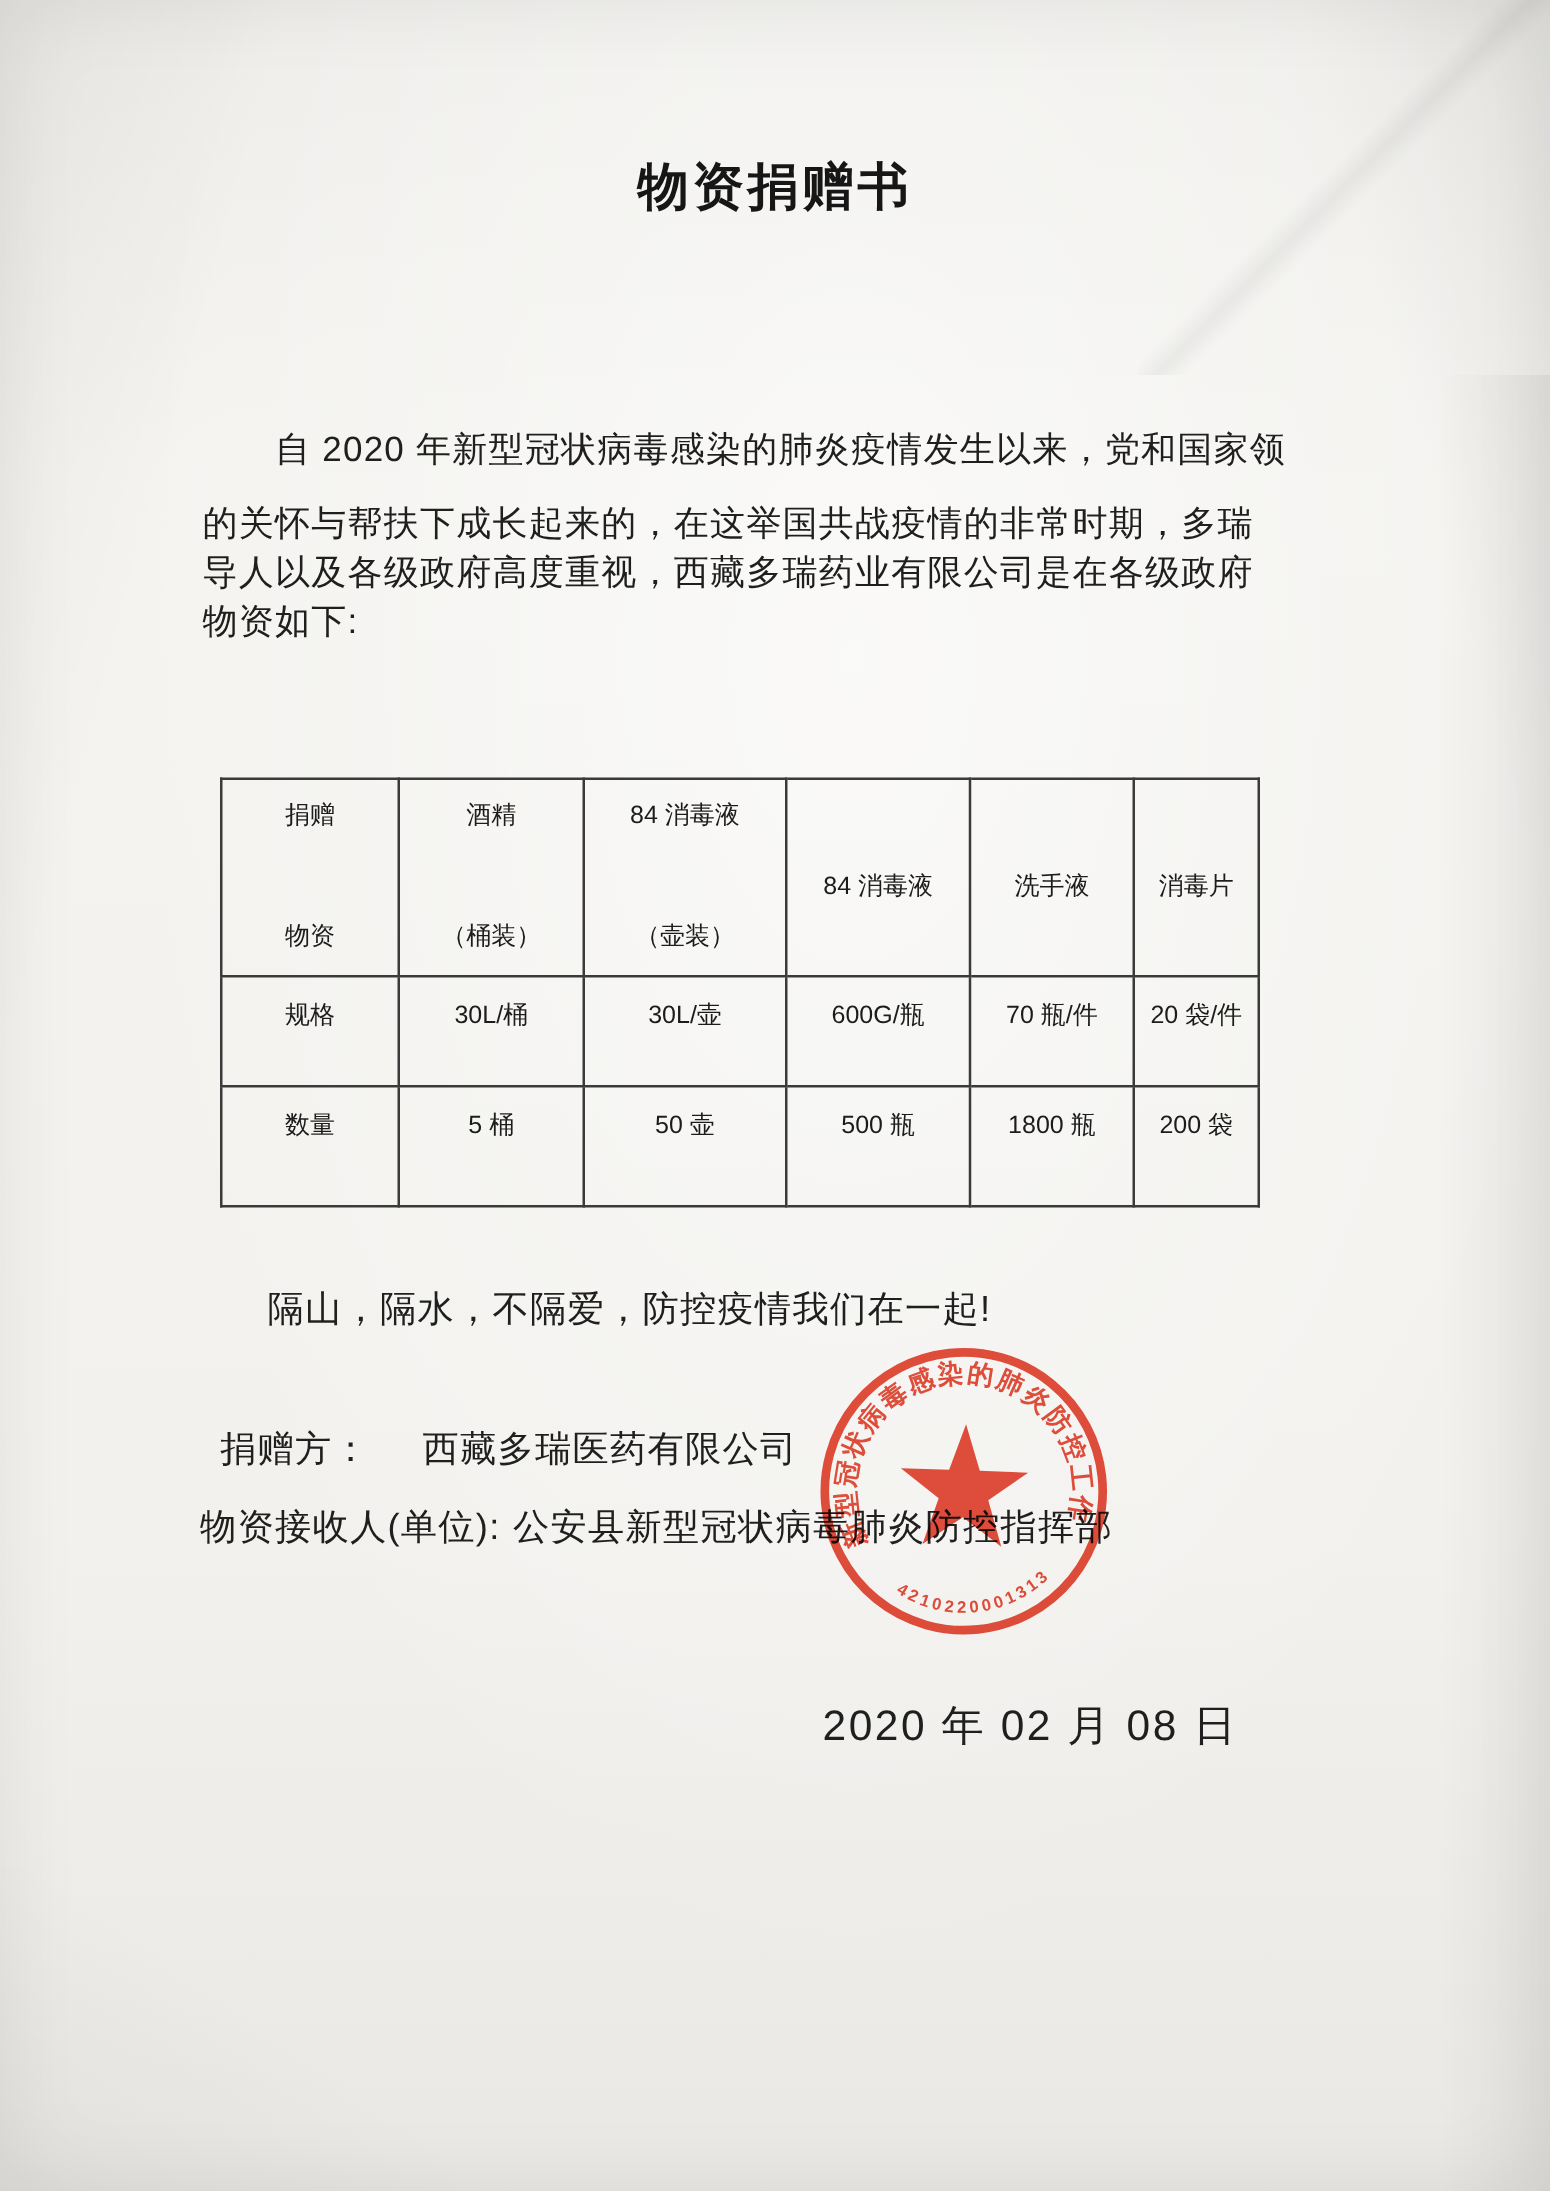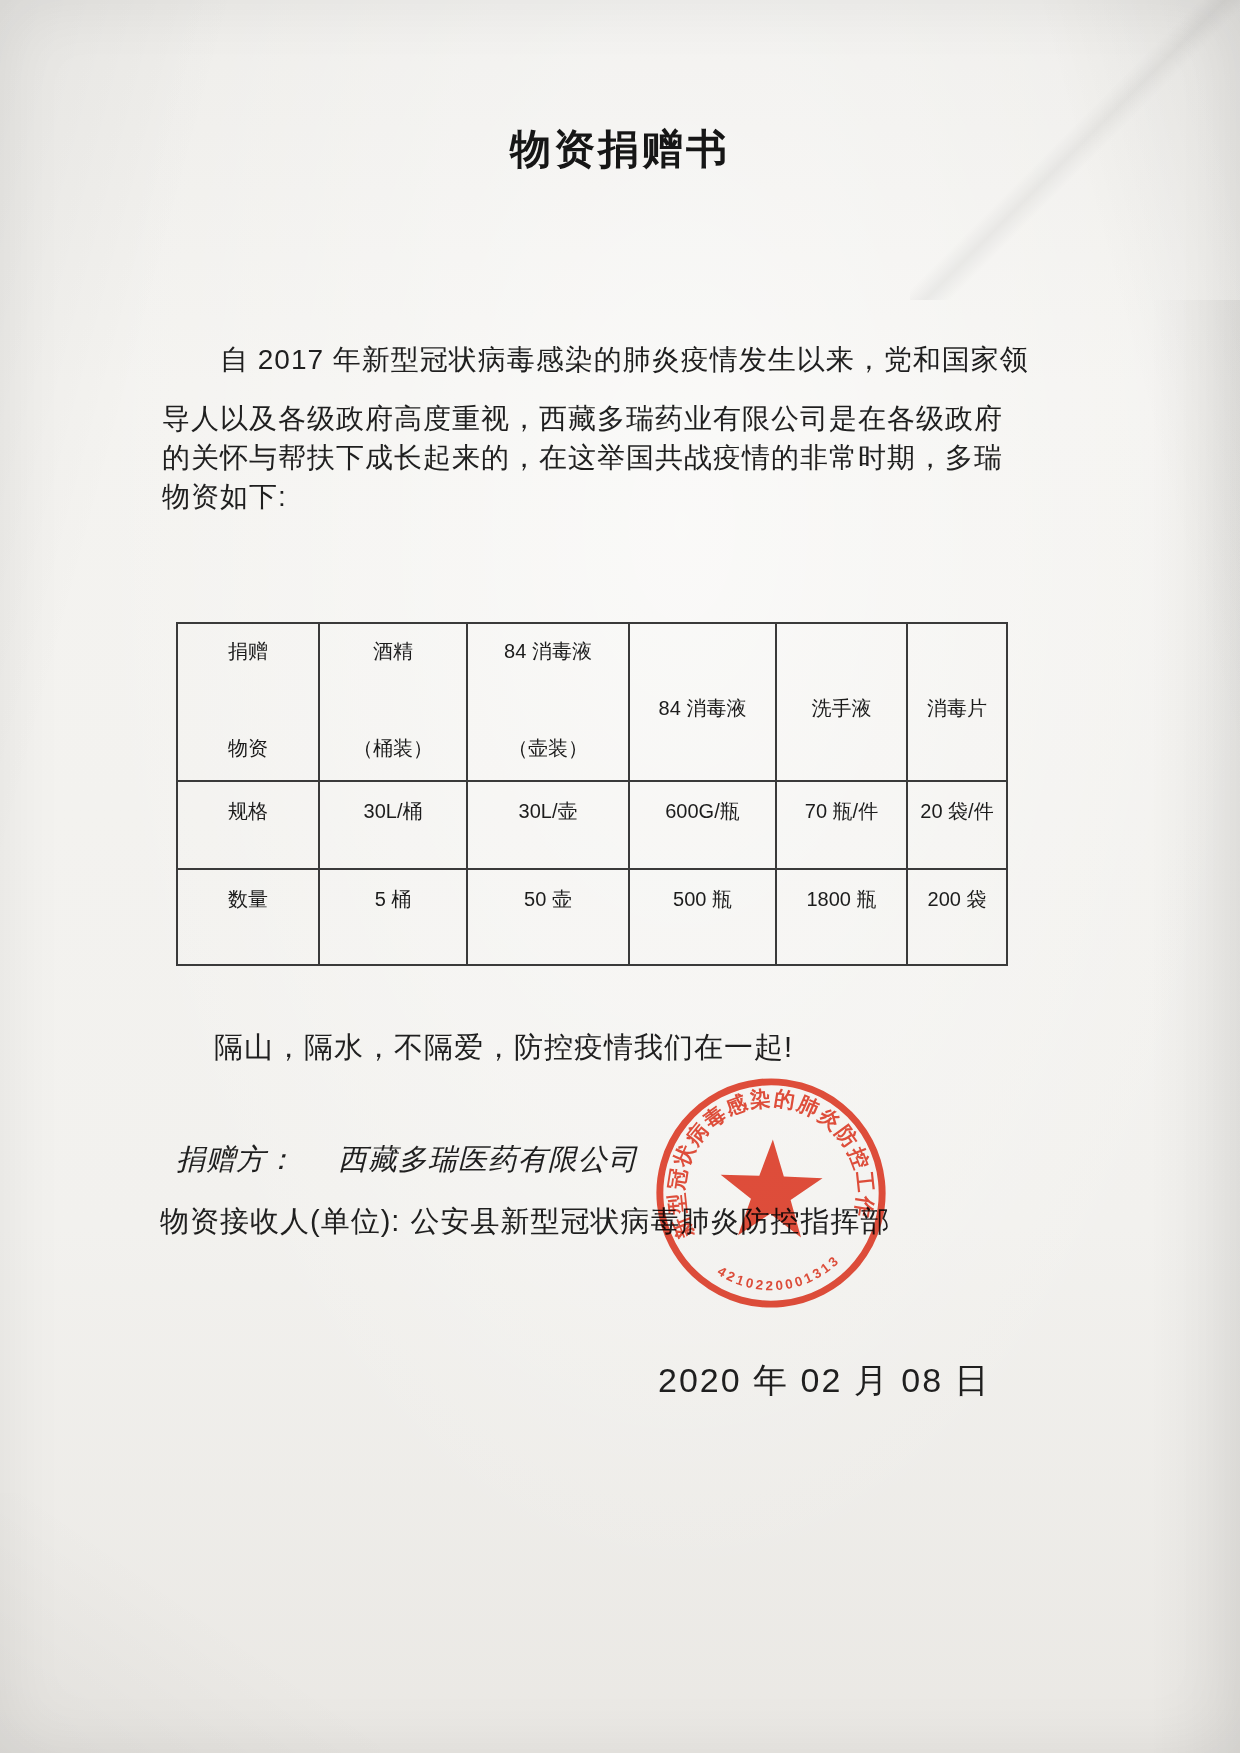--- a/index.html
+++ b/index.html
@@ -61,21 +61,21 @@
   }
   tr.row-spec td, tr.row-qty td{vertical-align:top;padding-top:16px;}
   .hdr-single{display:block;padding-top:12px;}
 
   .slogan{
     position:absolute;top:1028px;left:214px;
     font-size:29px;letter-spacing:1px;
   }
   .donor-line{
     position:absolute;top:1140px;left:176px;
-    font-size:29px;letter-spacing:1px;font-style:italic;
+    font-size:29px;letter-spacing:1px;
   }
   .donor-line .donor-name{margin-left:42px;}
   .receiver-line{
     position:absolute;top:1202px;left:160px;
     font-size:29px;letter-spacing:1px;white-space:nowrap;
   }
   .receiver-line .receiver-name{margin-left:10px;}
   .date-line{
     position:absolute;top:1358px;left:658px;
     font-size:34px;letter-spacing:2px;
@@ -104,23 +104,23 @@
 <div class="page">
 
   <div class="crease crease-1"></div>
   <div class="crease crease-2"></div>
   <div class="crease crease-3"></div>
 
   <h1 class="doc-title">物资捐赠书</h1>
 
 
   <div class="body-text">
-    <div class="line first">自 2017 年新型冠状病毒感染的肺炎疫情发生以来，党和国家领</div>
+    <div class="line first">自 2020 年新型冠状病毒感染的肺炎疫情发生以来，党和国家领</div>
+    <div class="line">的关怀与帮扶下成长起来的，在这举国共战疫情的非常时期，多瑞</div>
     <div class="line">导人以及各级政府高度重视，西藏多瑞药业有限公司是在各级政府</div>
-    <div class="line">的关怀与帮扶下成长起来的，在这举国共战疫情的非常时期，多瑞</div>
     <div class="line">物资如下:</div>
   </div>
 
   <table class="donation-table">
     <colgroup>
       <col style="width:142px">
         <col style="width:148px">
         <col style="width:162px">
       <col style="width:147px">
         <col style="width:131px">

